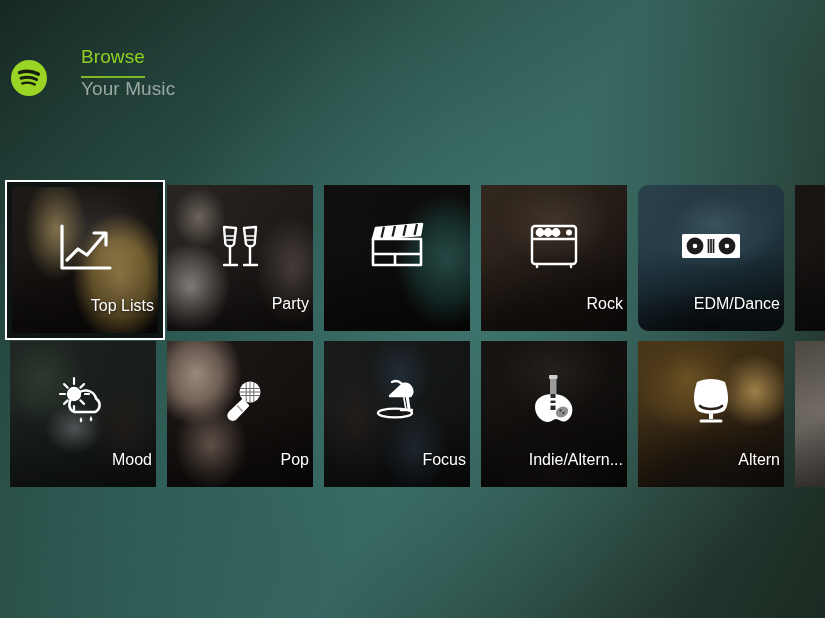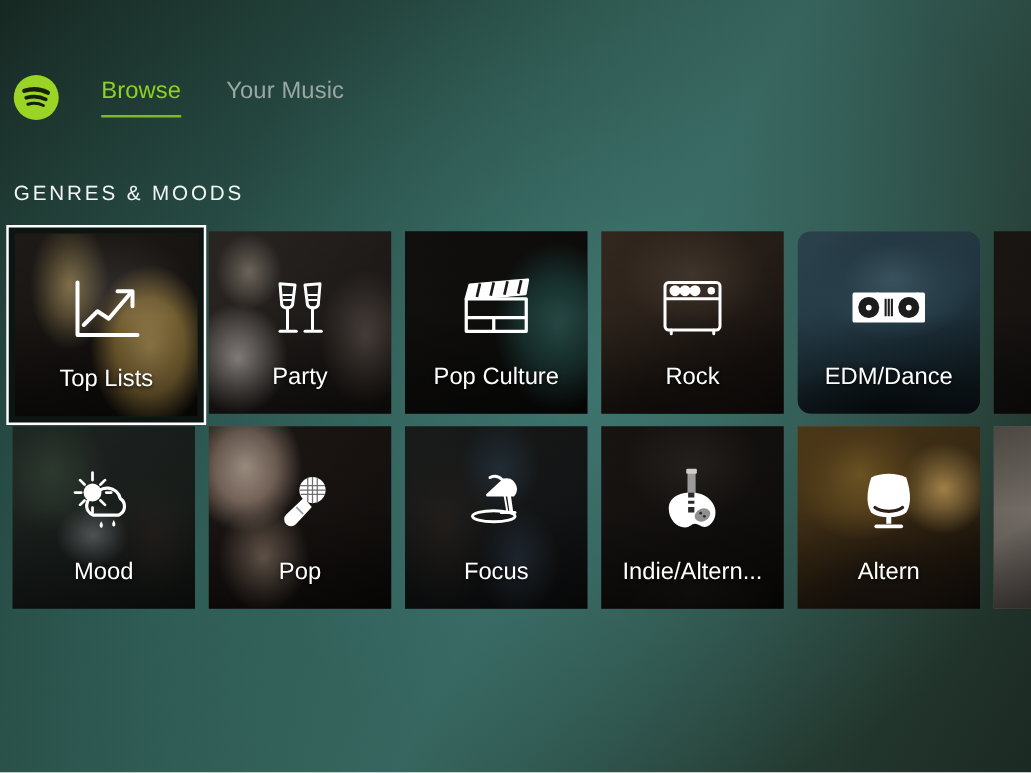--- a/index.html
+++ b/index.html
@@ -12,21 +12,21 @@
     position:relative; width:825px; height:618px;
     background:
       radial-gradient(circle at 62% 46%, rgba(70,132,126,0.55) 0%, rgba(70,132,126,0) 58%),
       radial-gradient(circle at 18% 72%, rgba(58,118,112,0.45) 0%, rgba(58,118,112,0) 62%),
       linear-gradient(118deg, #16251f 0%, #1d362f 16%, #2c544c 42%, #35615a 56%, #2b4a42 72%, #22352c 88%, #1b2a22 100%);
   }
 
   
   .header { position:absolute; left:0; top:54px; height:48px; display:flex; align-items:center; }
   .logo-wrap { width:42px; height:42px; margin-left:8px; display:flex; align-items:center; justify-content:center; }
-  .nav { display:flex; align-items:flex-end; margin-left:25px; }
+  .nav { display:flex; align-items:flex-start; margin-left:25px;flex-direction:column; }
   .nav-item { position:relative; padding:0 6px 10px 6px; margin-right:24px; font-size:19px; letter-spacing:0.1px; }
   .nav-item.active { color:#8fd121; }
   .nav-item.inactive { color:#9aa8a3; }
   .nav-underline {
     position:absolute; left:6px; right:6px; bottom:0; height:2px;
     background:#7cb928;
   }
 
   
   .section-title {
@@ -45,21 +45,21 @@
     position:absolute; inset:0;
     background:linear-gradient(to bottom, rgba(0,0,0,0.30) 0%, rgba(0,0,0,0.18) 45%, rgba(0,0,0,0.48) 100%);
   }
   .tile-icon {
     position:absolute; left:0; right:0; top:30px; height:62px;
     display:flex; align-items:center; justify-content:center;
   }
   .tile-icon svg { display:block; }
   .tile-label {
     position:absolute; left:4px; right:4px; bottom:18px;
-    text-align:center; color:#ffffff; font-size:19px;
+    text-align:right; color:#ffffff; font-size:16px;
     white-space:nowrap; overflow:hidden; text-overflow:clip;
     text-shadow:0 1px 3px rgba(0,0,0,0.75);
   }
 
   
   .focus-ring {
     position:absolute; width:160px; height:160px;
     border:2px solid #ffffff; background:#0d1512;
   }
   .focus-ring .tile { left:5px; top:5px; }
@@ -159,21 +159,20 @@
         <span>Browse</span>
         <span class="nav-underline"></span>
       </div>
       <div class="nav-item inactive">
         <span>Your Music</span>
       </div>
     </div>
 
   </div>
 
-  <div class="section-title">GENRES &amp; MOODS</div>
 
   <div class="grid">
     <div class="row" id="row-0">
         <div class="focus-ring" style="left: 5px; top: -5px;">
           <div class="tile ph-toplists" style="left: 5px; top: 5px;">
             <div class="tile-shade"></div>
             <div class="tile-icon">
               <svg width="58" height="52" viewBox="0 0 58 52">
       <path d="M6 4 V46 H54" stroke="#fff" fill="none" stroke-width="3.2" stroke-linecap="round" stroke-linejoin="round"></path>
       <path d="M11 38 L22 27 L31 33 L48 13" stroke="#fff" fill="none" stroke-width="3.2" stroke-linecap="round" stroke-linejoin="round"></path>
@@ -205,21 +204,20 @@
           <div class="tile-icon">
             <svg width="60" height="50" viewBox="0 0 60 50">
       <g stroke="#fff" fill="none" stroke-width="2.6" stroke-linejoin="round">
         <rect x="6" y="18" width="48" height="26"></rect>
         <path d="M6 18 L9 7 L55 3 L53 14 Z" fill="#fff"></path>
         <path d="M17 5.8 L14.5 16.6 M28 4.9 L25.5 15.6 M39 4 L36.5 14.8 M50 3.1 L47.5 13.9" stroke="#1b1b1b" stroke-width="2.2"></path>
         <path d="M6 33 H54 M28 33 V44"></path>
       </g>
     </svg>
           </div>
-          <div class="tile-label">Pop Culture</div>
         </div>
         <div class="tile ph-rock" style="left: 481px; top: 0px;">
           <div class="tile-shade"></div>
           <div class="tile-icon">
             <svg width="54" height="50" viewBox="0 0 54 50">
       <g stroke="#fff" fill="none" stroke-width="2.4" stroke-linejoin="round">
         <rect x="5" y="5" width="44" height="38" rx="3"></rect>
         <path d="M5 18 H49"></path>
         <circle cx="13" cy="11.5" r="3.2" fill="#fff"></circle>
         <circle cx="21" cy="11.5" r="3.2" fill="#fff"></circle>

